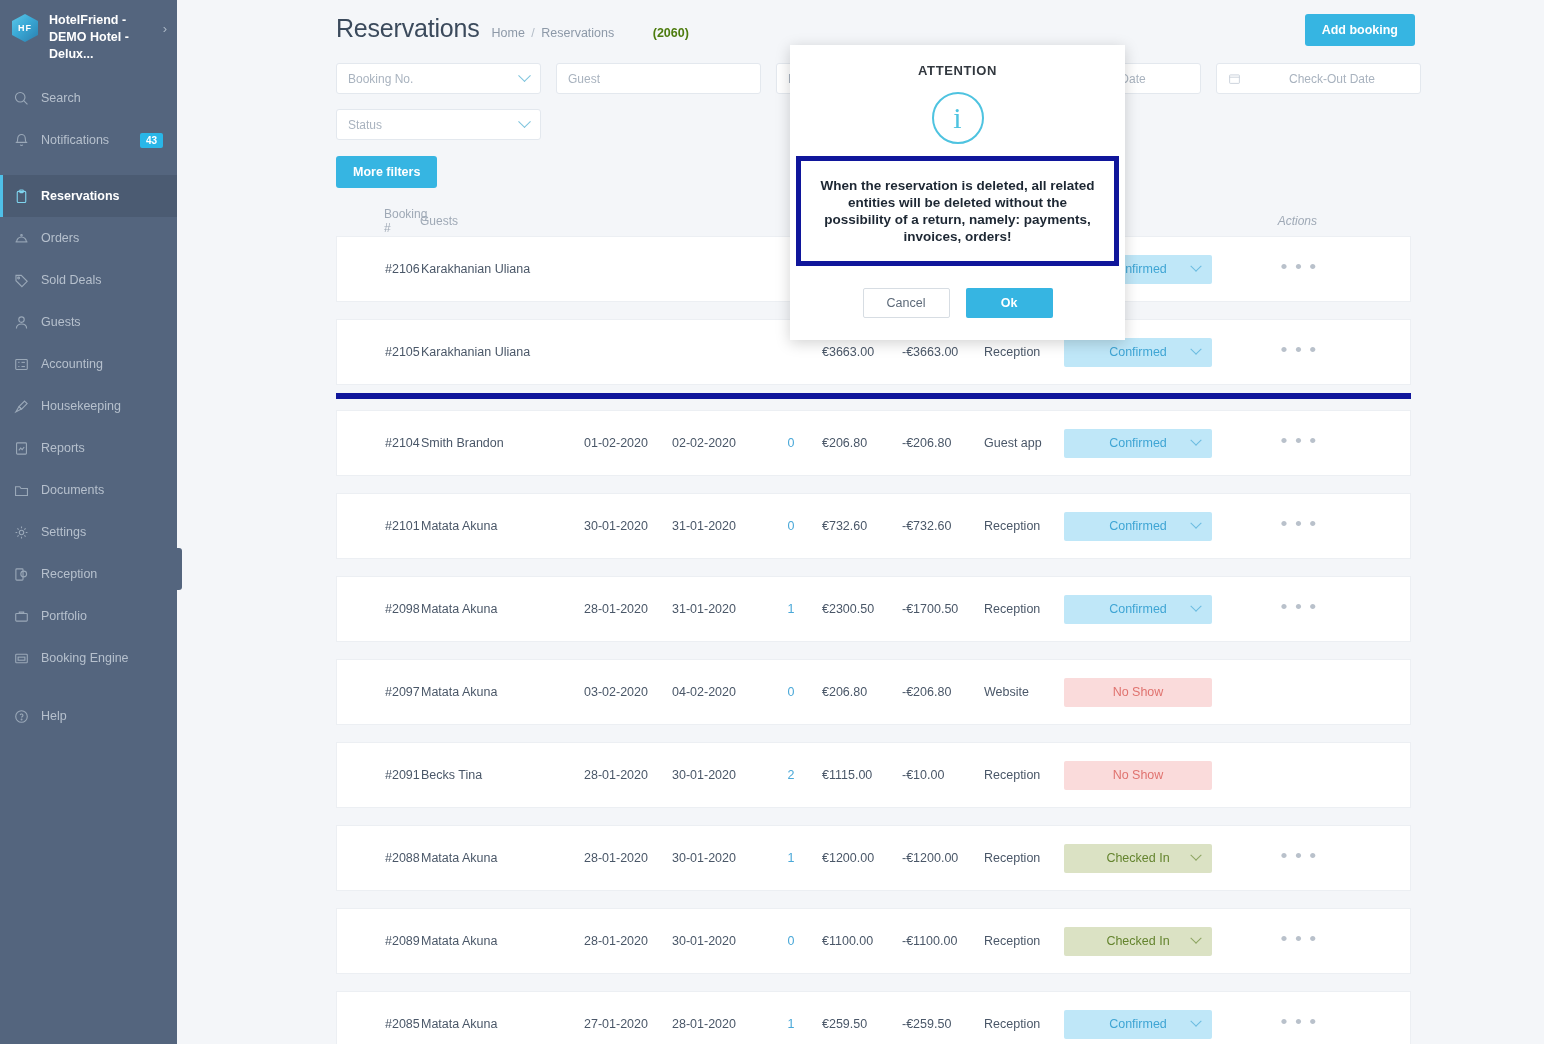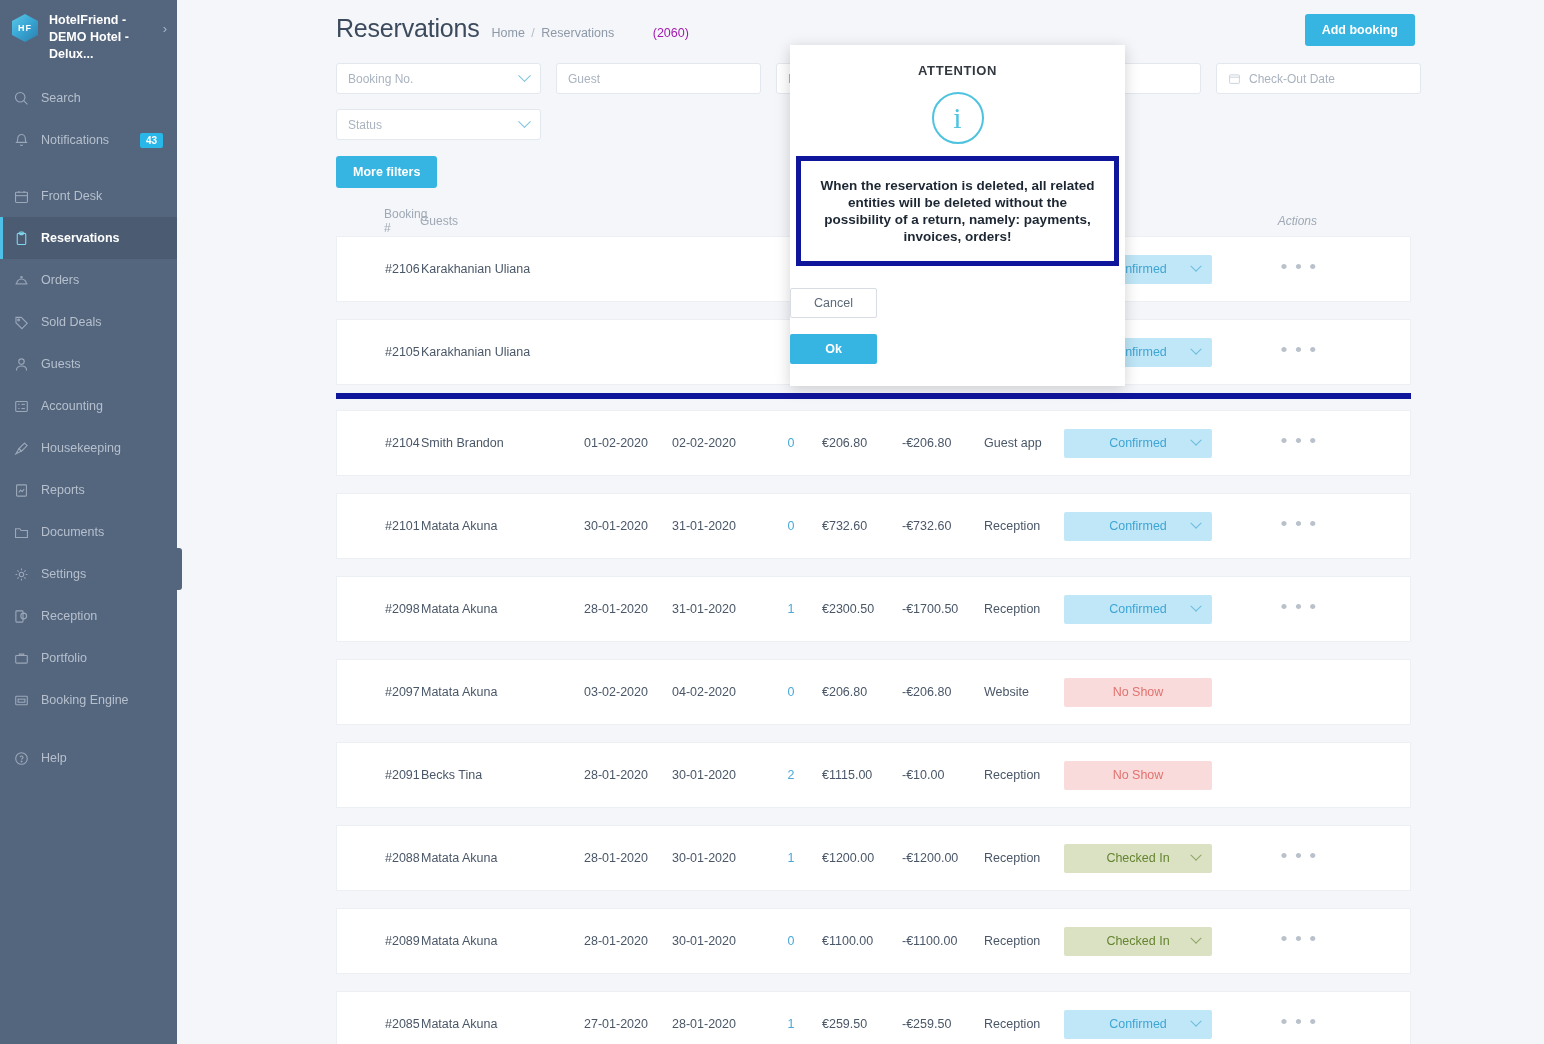--- a/index.html
+++ b/index.html
@@ -75,39 +75,40 @@
   .main { flex: 1; position: relative; height: 1044px; overflow: hidden; }
   .page-head {
     display: flex; align-items: baseline;
     padding: 14px 0 0 159px;
     position: relative;
   }
   .page-title { font-size: 25px; color: #3b4a5c; font-weight: normal; letter-spacing: -0.2px; }
   .breadcrumb { margin-left: 12px; font-size: 12.5px; color: #9aa6b4; }
   .breadcrumb .sep { margin: 0 3px; color: #b4bdc8; }
   .breadcrumb .crumb-link { color: #8d99a8; }
-  .breadcrumb .crumb-count { color: #a21caf; font-weight: normal; padding-left: 35px; }
+  .breadcrumb .crumb-count { color: #4d7c0f; font-weight: bold; padding-left: 35px; }
   .add-booking {
     position: absolute; right: 129px; top: 14px;
     background: #36b5e2; color: #fff;
     font-size: 12.5px; font-weight: bold;
     border: none; border-radius: 3px;
     padding: 9px 17px; cursor: pointer;
   }
 
   
   .filters {
     padding: 20px 0 0 159px; display: flex; gap: 15px; flex-wrap: wrap;
     width: 1290px;
   }
   .field {
     background: #fff; border: 1px solid #e3e8ee; border-radius: 3px;
     height: 31px; display: flex; align-items: center;
     padding: 8px 11px; font-size: 12px; color: #a9b3bf;
     position: relative;
+    gap: 40px;
   }
   .f-booking { width: 205px; }
   .f-guest { width: 205px; }
   .f-roomno { width: 205px; }
   .f-checkin { width: 205px; }
   .f-checkout { width: 205px; }
   .f-status { width: 205px; }
   .chev {
     margin-left: auto; width: 9px; height: 9px;
     border-right: 1.6px solid #7ec4dd; border-bottom: 1.6px solid #7ec4dd;
@@ -199,21 +200,20 @@
   }
   .modal-msg-box {
     border: 5px solid #10169b; background: #fff;
     margin: 0 6px; padding: 16px 12px;
     font-size: 13.5px; color: #1d2733; line-height: 17px;
     font-weight: bold;
   }
   .modal-actions {
     display: flex; justify-content: center; gap: 16px;
     margin-top: 22px;
-    flex-direction: column;
   }
   .btn-cancel {
     width: 87px; height: 30px;
     background: #fff; border: 1px solid #d7dde3;
     color: #5d6a79; font-size: 12.5px; border-radius: 2px; cursor: pointer;
   }
   .btn-ok {
     width: 87px; height: 30px;
     background: #36b5e2; border: none;
     color: #fff; font-size: 12.5px; font-weight: bold;
@@ -250,31 +250,20 @@
             <path d="M10 3a4.4 4.4 0 0 0-4.4 4.4c0 3.6-1.3 4.8-1.3 4.8h11.4s-1.3-1.2-1.3-4.8A4.4 4.4 0 0 0 10 3z"></path>
             <path d="M8.6 15a1.6 1.6 0 0 0 2.8 0"></path>
           </svg>
       </span>
       <span>Notifications</span>
       <span class="badge-count">43</span>
     </div>
 
     <div class="nav-gap"></div>
 
-    <div class="nav-item">
-      <span class="nav-icon">
-          <svg viewBox="0 0 20 20">
-            <rect x="3" y="5" width="14" height="12" rx="1"></rect>
-            <line x1="3" y1="9" x2="17" y2="9"></line>
-            <line x1="7" y1="3.5" x2="7" y2="6"></line>
-            <line x1="13" y1="3.5" x2="13" y2="6"></line>
-          </svg>
-        </span>
-      <span>Front Desk</span>
-    </div>
     <div class="nav-item active">
       <span class="nav-icon">
           <svg viewBox="0 0 20 20">
             <rect x="5" y="4" width="10" height="13" rx="1.2"></rect>
             <rect x="7.8" y="2.4" width="4.4" height="3" rx="1"></rect>
           </svg>
         </span>
       <span>Reservations</span>
     </div>
     <div class="nav-item">

